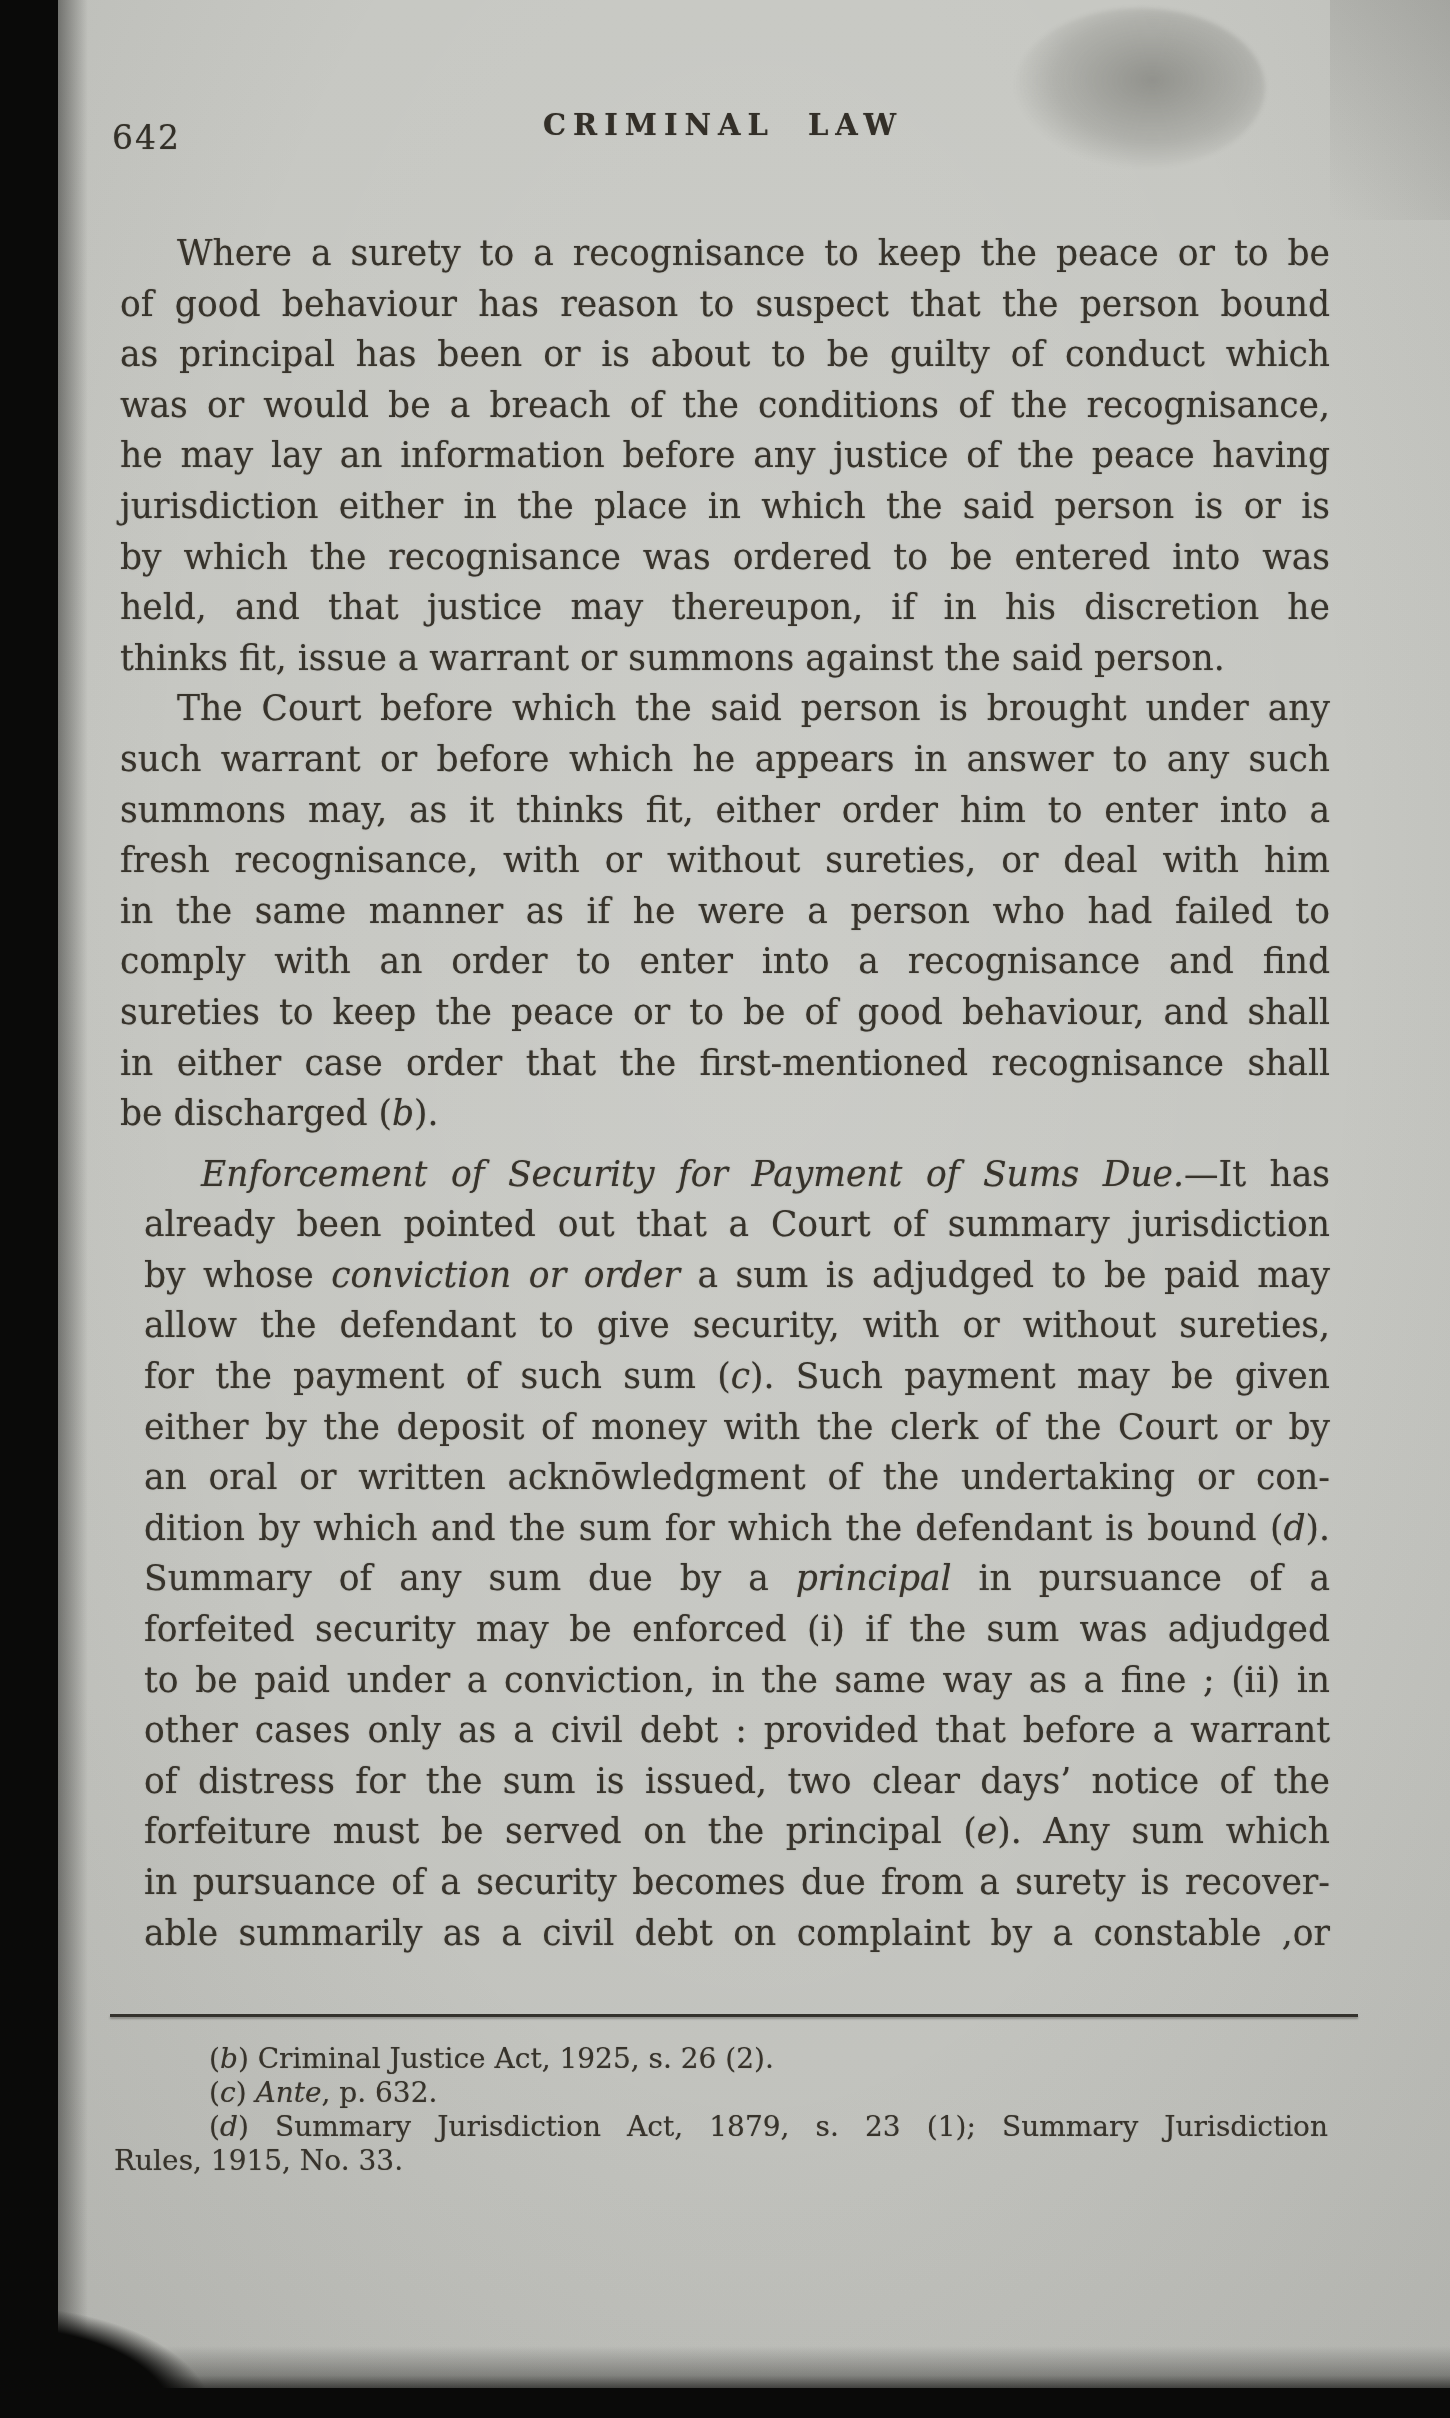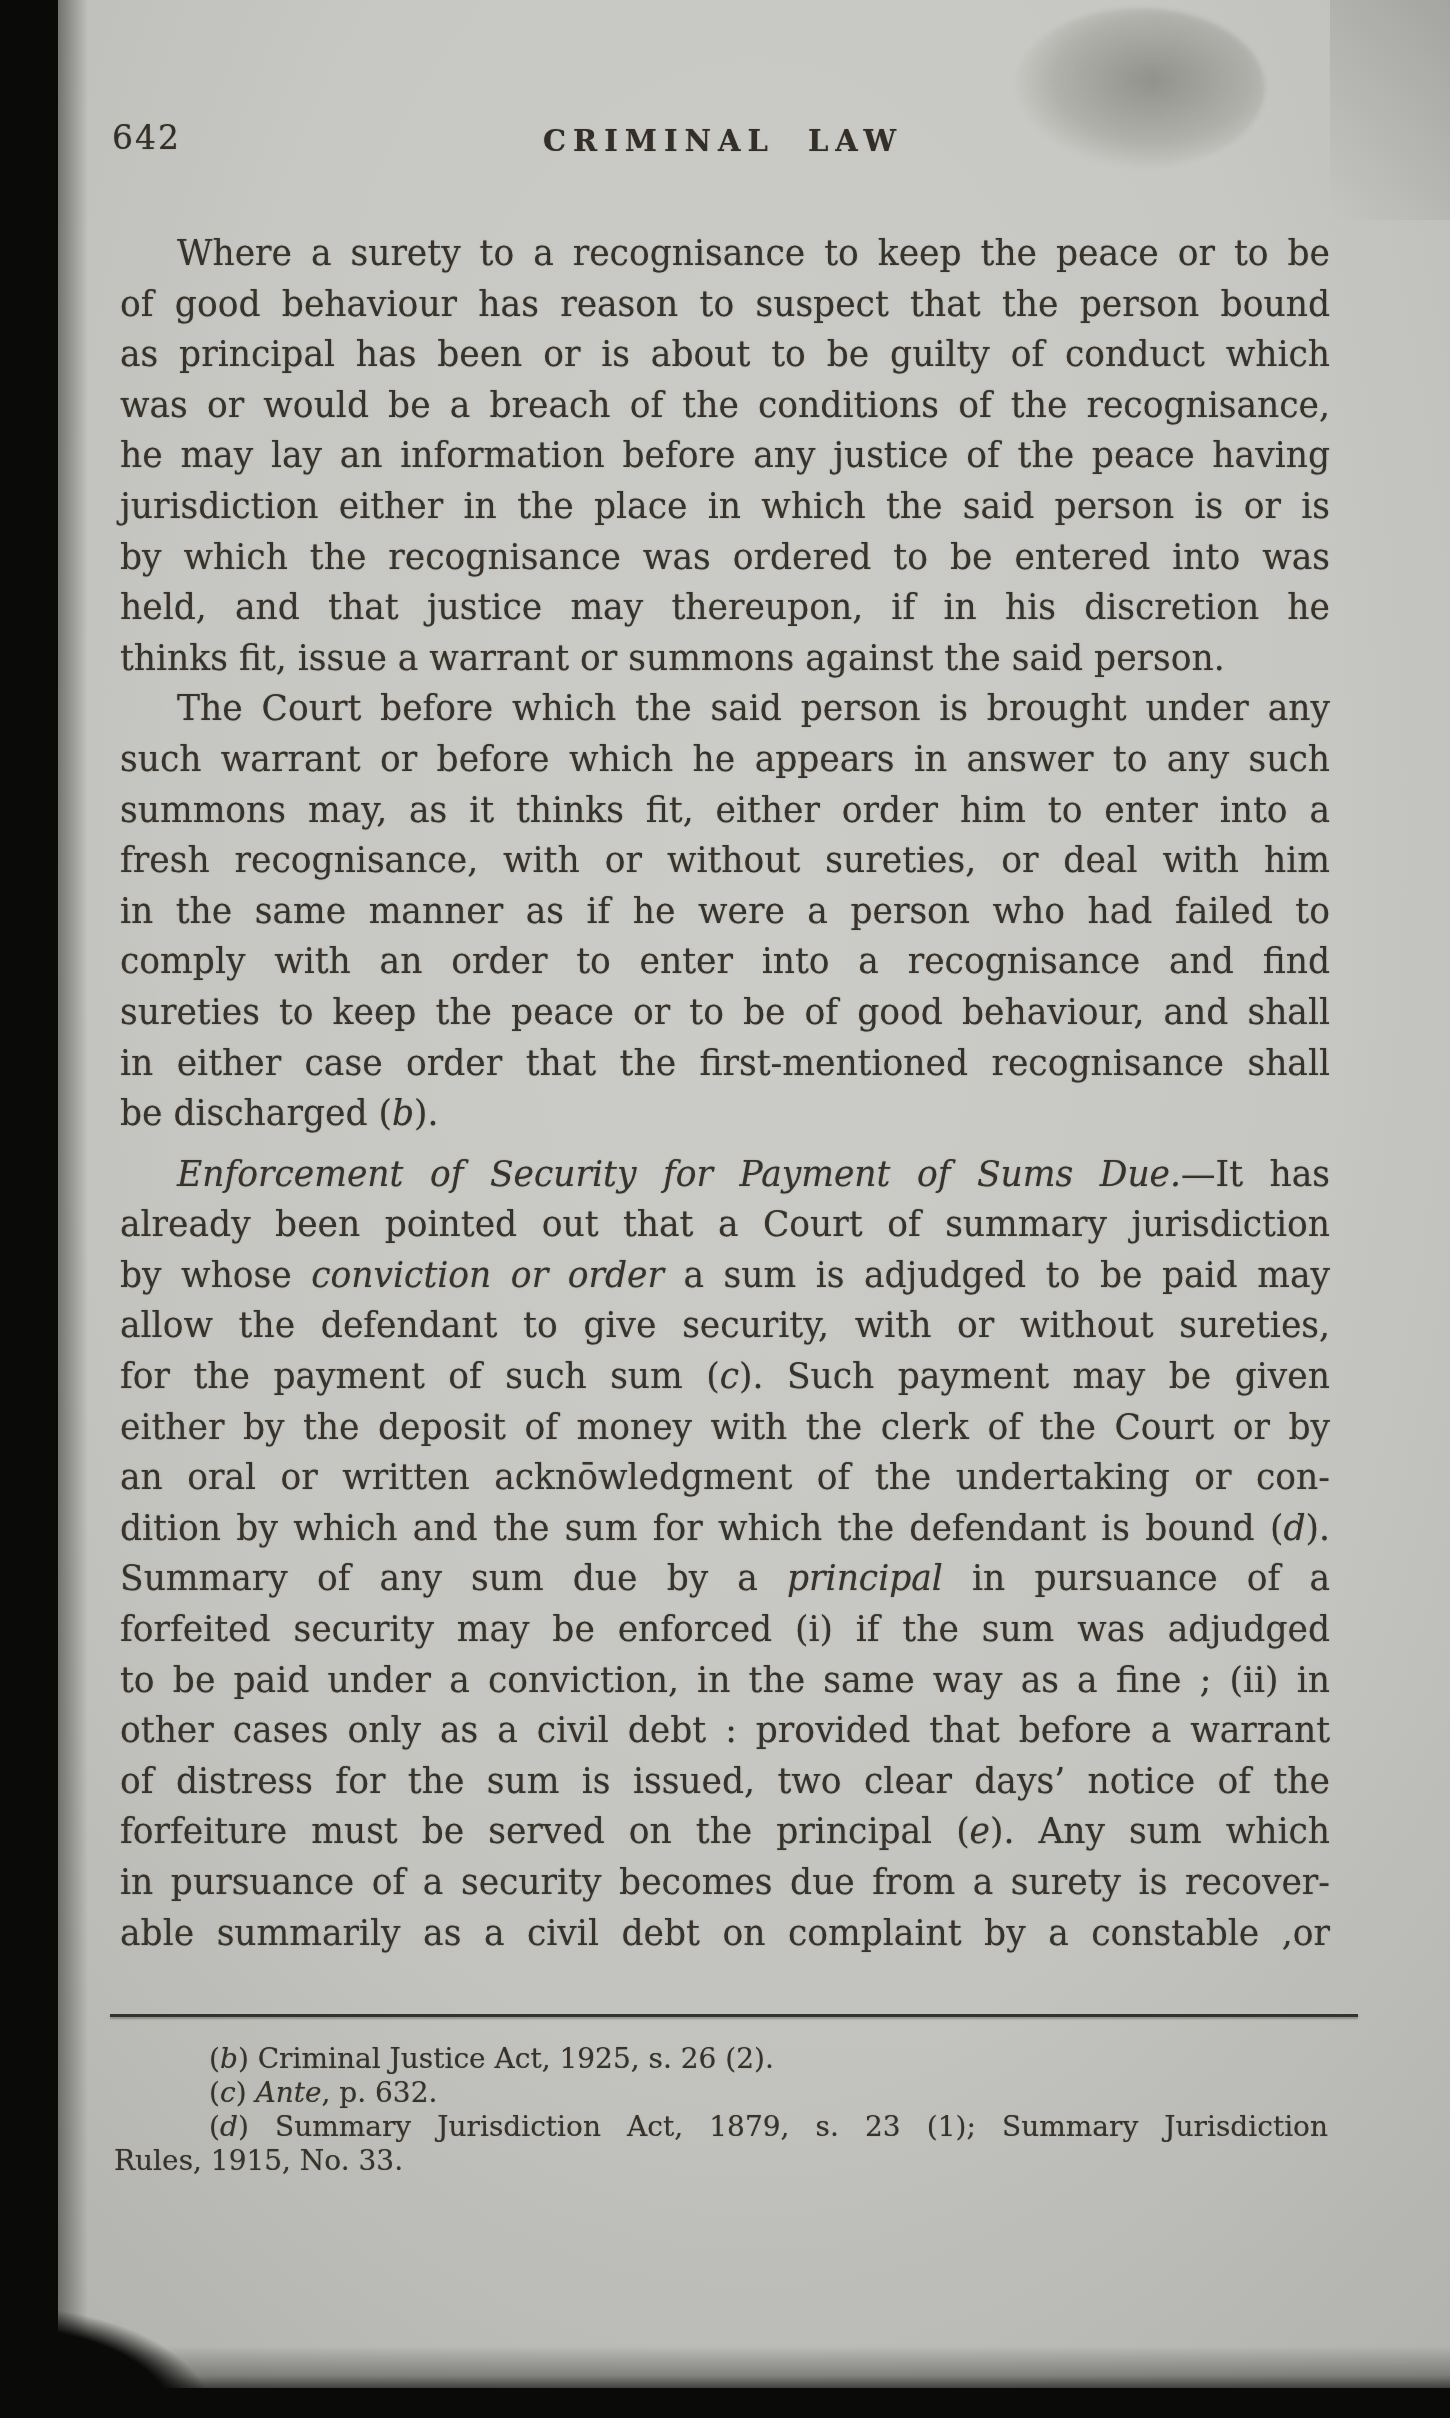--- a/index.html
+++ b/index.html
@@ -22,28 +22,28 @@
     background:radial-gradient(ellipse at 0% 100%, #0a0a09 58%, rgba(10,10,9,0) 72%); }
   .smudge { position:absolute; left:1015px; top:8px; width:250px; height:160px; border-radius:50%;
     background:radial-gradient(ellipse at 55% 45%, rgba(72,72,66,0.42) 0%, rgba(72,72,66,0.18) 50%, rgba(72,72,66,0) 72%);
     filter:blur(2px); }
   .corner-shade { position:absolute; right:0; top:0; width:120px; height:220px;
     background:linear-gradient(225deg, rgba(60,60,56,0.20), rgba(60,60,56,0)); }
 
   
   .page-number { position:absolute; left:112px; top:118px; font-size:33px; font-weight:normal;
     color:#333028; letter-spacing:2px; text-shadow:0 0 1px rgba(50,46,40,0.55); }
-  .running-header { position:absolute; left:118px; top:124px; width:1210px; text-align:center;
+  .running-header { position:absolute; left:118px; top:108px; width:1210px; text-align:center;
     font-size:29px; font-weight:bold; letter-spacing:7px; word-spacing:16px; color:#332f28;
     text-shadow:0 0 1px rgba(50,46,40,0.5); }
 
   
   .body-text { position:absolute; left:120px; top:228px; width:1210px;
     font-size:34.5px; line-height:50.6px; text-shadow:0 0 1.2px rgba(52,47,40,0.5); }
-  .paragraph:nth-of-type(3) { margin-top:10px; }
+  .paragraph:nth-of-type(3) { margin-top:10px;margin-left:24px; }
   .tline { text-align:justify; }
   .tline.just { text-align-last:justify; }
   .body-text .tline.ind { text-indent:57px; }
   .it { font-style:italic; }
 
   
   .footnote-rule { position:absolute; left:110px; top:2014px; width:1248px; height:3px;
     background:#34322d; box-shadow:0 2px 2px rgba(52,50,45,0.35); }
   .footnotes { position:absolute; left:114px; top:2042px; width:1214px;
     font-size:28px; line-height:34px; text-shadow:0 0 1px rgba(52,47,40,0.5); }

